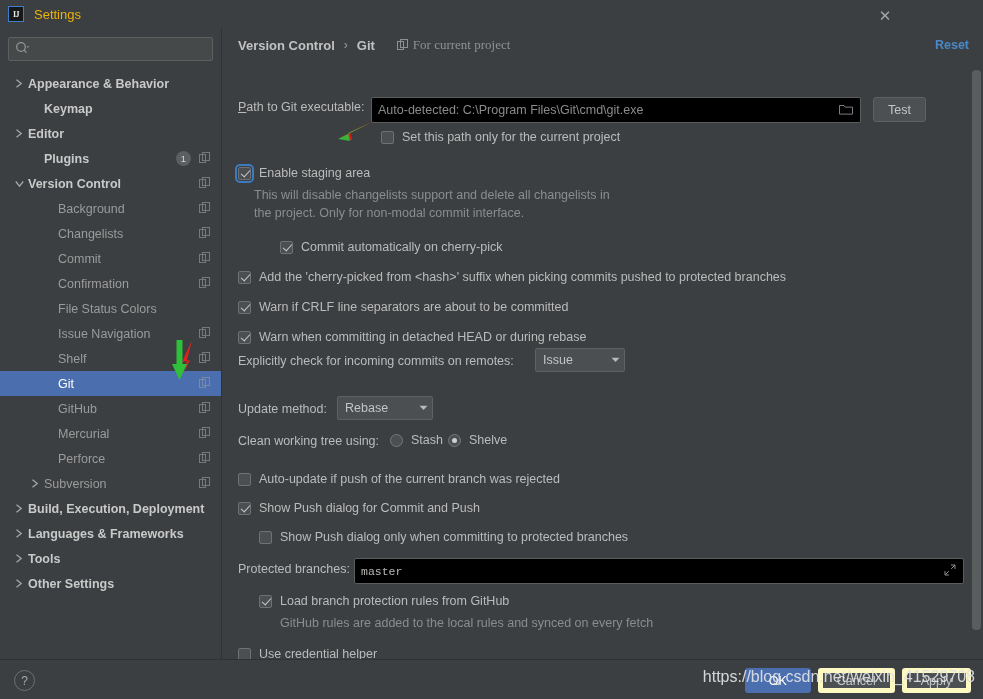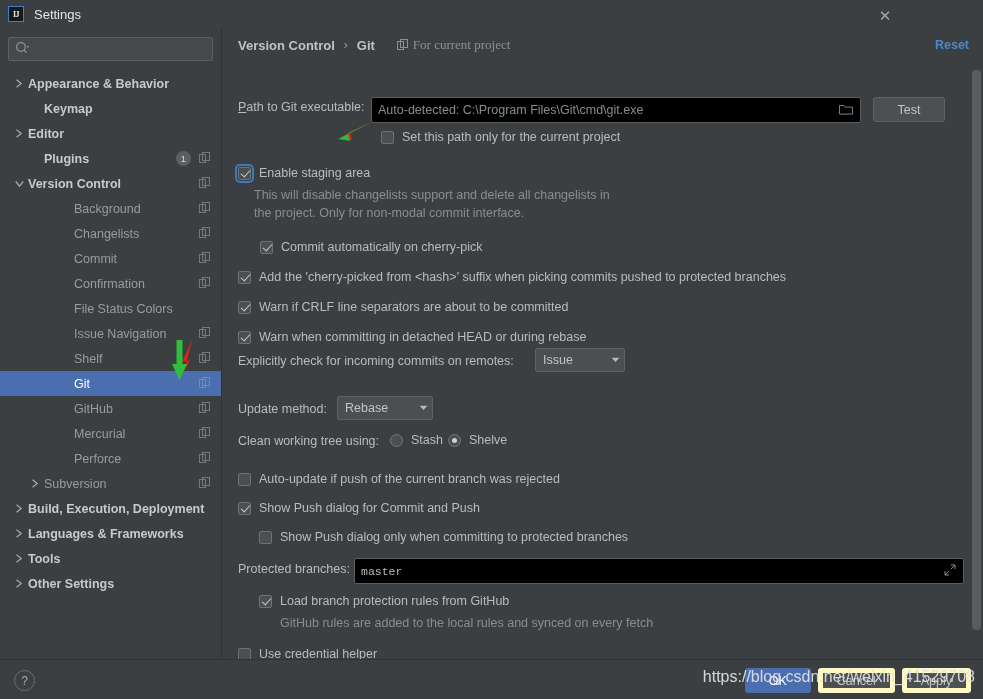--- a/index.html
+++ b/index.html
@@ -22,21 +22,21 @@
     background: #3c3f41;
     display: flex; align-items: center;
   }
   .ij-logo {
     width: 16px; height: 16px; margin-left: 8px;
     border: 1.5px solid #3e7ecb; background: #17181a;
     display: flex; align-items: center; justify-content: center;
     font-size: 8px; font-weight: bold; color: #e8e8e8;
     font-family: "Liberation Serif", serif; letter-spacing: -0.5px;
   }
-  .title-text { margin-left: 10px; font-size: 13px; color: #e5e5e5; text-align: right; }
+  .title-text { margin-left: 10px; font-size: 13px; color: #eab308; text-align: right; }
   .win-close {
     position: absolute; right: 18px; top: 6px;
     width: 18px; height: 18px;
     display: flex; align-items: center; justify-content: center;
     color: #a6a6a6; font-size: 15px; cursor: pointer; line-height: 1;
   }
 
   
   .sidebar {
     position: absolute; left: 0; top: 28px;
@@ -67,21 +67,21 @@
   .tree-row.selected .tree-label { color: #ffffff; }
   .arrow {
     width: 14px; margin-left: 12px; display: flex;
     align-items: center; justify-content: center; flex: 0 0 14px;
   }
   .arrow svg { display: block; }
   .arrow.none { visibility: hidden; }
   .tree-label { margin-left: 2px; white-space: nowrap; }
   .tree-label.bold { font-weight: bold; color: #c9c9c9; }
   .tree-label.dim { color: #9b9b9b; }
-  .indent-2 .tree-label { margin-left: 48px; }
+  .indent-2 .tree-label { margin-left: 32px; }
   .indent-2b .arrow { margin-left: 28px; }
   .copy-icon { position: absolute; right: 11px; top: 6px; opacity: .62; }
   .badge {
     position: absolute; right: 30px; top: 5px;
     width: 15px; height: 15px; border-radius: 50%;
     background: #5c5f61; color: #d6d6d6;
     font-size: 9.5px; display: flex; align-items: center; justify-content: center;
   }
 
   
@@ -430,36 +430,36 @@
         <span class="lbl"><span class="uline">P</span>ath to Git executable:</span>
       </div>
       <div style="position:absolute; left:148px; top:29px; width:490px;" class="textfield readonly">
         <span id="gitPathPlaceholder">Auto-detected: C:\Program Files\Git\cmd\git.exe</span>
         <span class="expand-ico">
           <svg width="14" height="12" viewBox="0 0 14 12">
             <path d="M0.5 2.5 h4.5 l1.2 1.6 h7.3 v7 h-13 z" fill="none" stroke="#9a9d9f" stroke-width="1"></path>
           </svg>
         </span>
       </div>
-      <div class="btn" style="position:absolute; left:650px; top:29px; width:72px;">Test</div>
+      <div class="btn" style="position:absolute; left:650px; top:29px; width:53px;">Test</div>
 
       <div class="cb-row" style="position:absolute; left:158px; top:62px;">
         <span class="cb" id="cbSetPath"></span>
         <span class="cbl">Set this path only for the current project</span>
       </div>
 
       <div class="cb-row" style="position:absolute; left:15px; top:98px;">
         <span class="cb checked focus" id="cbStaging"></span>
         <span class="cbl">Enable staging area</span>
       </div>
       <div class="hint" style="position:absolute; left:31px; top:120px;">This will disable changelists support and delete all changelists in</div>
       <div class="hint" style="position:absolute; left:31px; top:138px;">the project. Only for non-modal commit interface.</div>
 
       <div id="cbList">
-          <div class="cb-row" style="position: absolute; left: 9px; top: 172px; padding-left: 28px;">
+          <div class="cb-row" style="position: absolute; left: 29px; top: 172px; padding-left: 28px;">
             <span class="cb checked"></span>
             <span class="cbl">Commit automatically on cherry-pick</span>
           </div>
           <div class="cb-row" style="position: absolute; left: 15px; top: 202px;">
             <span class="cb checked"></span>
             <span class="cbl">Add the 'cherry-picked from &lt;hash&gt;' suffix when picking commits pushed to protected branches</span>
           </div>
           <div class="cb-row" style="position: absolute; left: 15px; top: 232px;">
             <span class="cb checked"></span>
             <span class="cbl">Warn if CRLF line separators are about to be committed</span>

